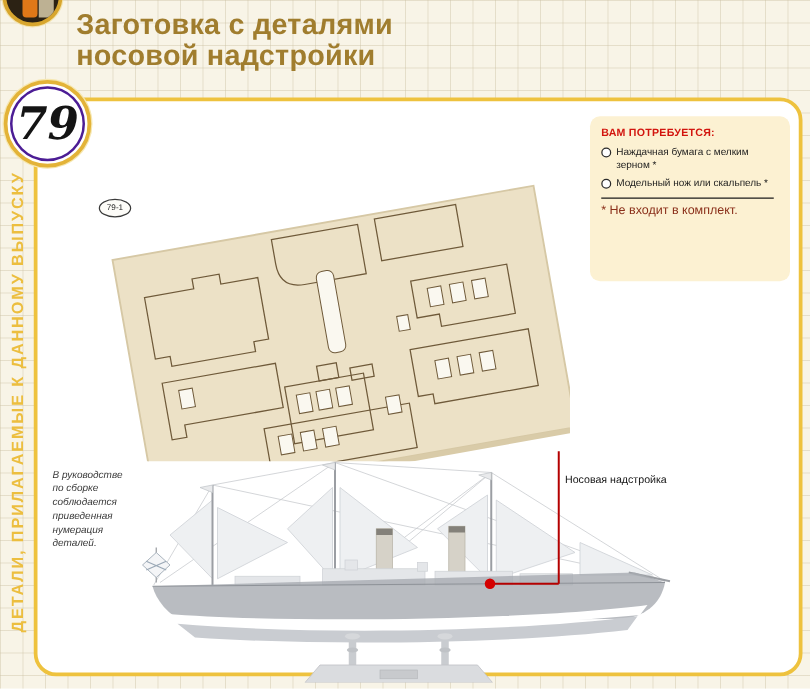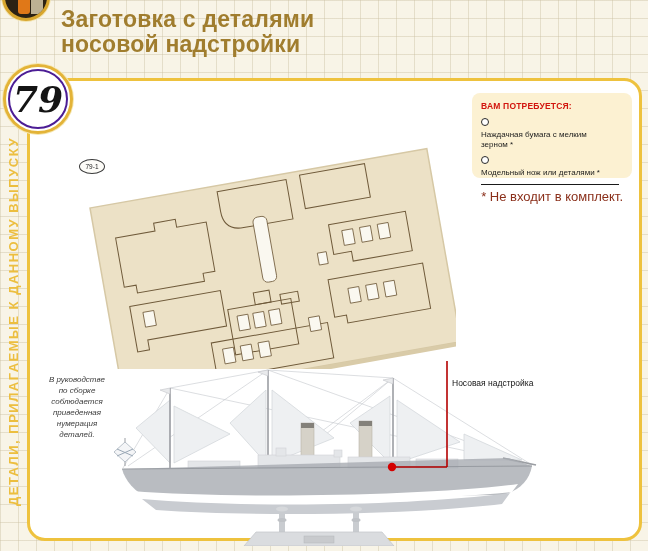--- a/index.html
+++ b/index.html
@@ -29,35 +29,35 @@
     background:#fff;border:3px solid #e3b338;box-sizing:border-box;z-index:6;
     box-shadow:0 0 0 1px #f6e7b0;}
   .issue-inner{position:absolute;inset:2px;border:2px solid #4c1d95;border-radius:50%;
     display:flex;align-items:center;justify-content:center;
     font-family:"DejaVu Serif", serif;font-style:italic;font-weight:bold;font-size:36px;color:#141414;}
   
   .sidebar-text{position:absolute;left:6px;top:128px;width:378px;height:18px;
     transform:rotate(-90deg) translateX(-378px);transform-origin:0 0;
     font-size:13px;font-weight:bold;letter-spacing:1.5px;color:#ecbe3f;white-space:nowrap;z-index:2;}
   
-  .req-box{position:absolute;left:472px;top:93px;width:160px;height:85px;box-sizing:border-box;
+  .req-box{position:absolute;left:472px;top:93px;width:160px;height:132px;box-sizing:border-box;
     background:#fcf1d2;border-radius:8px;padding:8px 9px 6px 9px;z-index:3;}
   .req-heading{font-size:8.5px;font-weight:bold;color:#d2150e;margin-bottom:6px;letter-spacing:.2px;}
-  .req-item{display:flex;gap:4px;margin-bottom:6px;flex-direction:column;}
+  .req-item{display:flex;gap:4px;margin-bottom:6px;}
   .bullet{flex:none;width:8px;height:8px;border:1.2px solid #2a2a2a;border-radius:50%;background:#fff;margin-top:1px;box-sizing:border-box;}
   .req-label{font-size:8px;line-height:9.5px;color:#1c1c1c;white-space:pre-line;}
   .req-divider{width:138px;border-top:1.5px solid #1a1a1a;margin:5px 0 4px 0;}
-  .req-footnote{font-size:13px;color:#8a2f1a;text-align:right;}
+  .req-footnote{font-size:10px;color:#8a2f1a;}
   
   .sheet-tag{position:absolute;left:79px;top:159px;width:24px;height:13px;border:1.2px solid #3a3a3a;
     border-radius:50%;display:flex;align-items:center;justify-content:center;
     font-size:6.5px;color:#222;background:#fdfcf8;z-index:3;}
   
   .note{position:absolute;left:42px;top:374px;width:70px;font-style:italic;font-size:8px;
-    line-height:11px;color:#3a3a3a;white-space:pre-line;z-index:3;text-align:center;}
+    line-height:11px;color:#3a3a3a;white-space:pre-line;z-index:3;}
   
   .callout-label{position:absolute;left:452px;top:378px;font-size:8.5px;color:#141414;z-index:4;}
   .photo{position:absolute;z-index:2;}
   .overlay{position:absolute;left:0;top:0;z-index:4;pointer-events:none;}
 </style>
 </head>
 <body>
 
 <div class="page">
 
@@ -118,21 +118,21 @@
 
   <div class="req-box">
     <div class="req-heading">ВАМ ПОТРЕБУЕТСЯ:</div>
     <div class="req-item">
       <div class="bullet"></div>
       <div class="req-label">Наждачная бумага с мелким
 зерном *</div>
     </div>
     <div class="req-item">
       <div class="bullet"></div>
-      <div class="req-label">Модельный нож или деталями *</div>
+      <div class="req-label">Модельный нож или скальпель *</div>
     </div>
     <div class="req-divider"></div>
     <div class="req-footnote">* Не входит в комплект.</div>
   </div>
 
   <div class="note">В руководстве
 по сборке
 соблюдается
 приведенная
 нумерация

